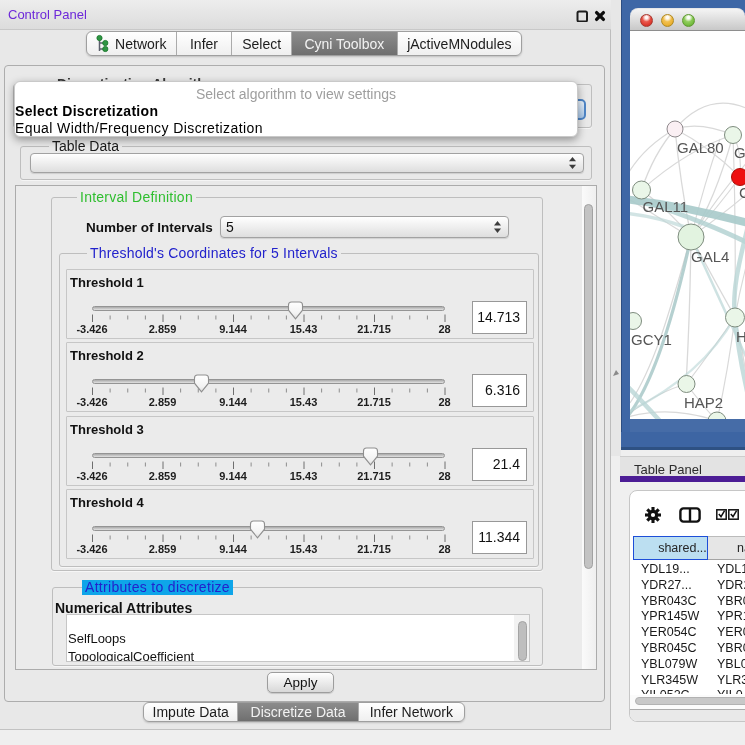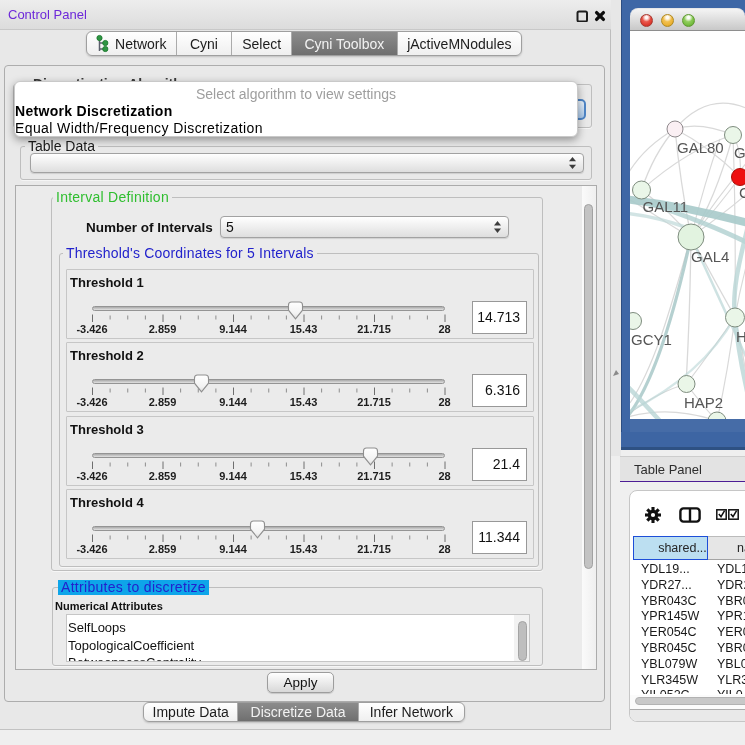--- a/index.html
+++ b/index.html
@@ -15,21 +15,21 @@
 
 .seg { display:flex; border:1px solid #9F9F9F; border-radius:5px; overflow:hidden;
   background:linear-gradient(#FFFFFF,#EFEFEF); box-shadow:0 1px 2px rgba(0,0,0,0.18); }
 .seg .s { display:flex; align-items:center; justify-content:center; font-size:14px;
   color:#1c1c1c; border-right:1px solid #ABABAB; height:100%; }
 .seg .s:last-child { border-right:none; }
 .seg .sel { background:linear-gradient(#8C8C8C,#6F6F6F); color:#F2F2F2; }
 
 .grp { position:absolute; border:1px solid #BEBEBE; border-radius:3px;
   box-shadow:inset 0 0 0 0 #fff, 0 1px 0 rgba(255,255,255,0.55); }
-.glab { position:absolute; top:-8px; font-size:14px; padding:0 3px; line-height:15px; white-space:nowrap; }
+.glab { position:absolute; top:-8px; font-size:14px; padding:0 3px; line-height:15px; white-space:nowrap;margin-left:24px; }
 
 .combo { position:absolute; border:1px solid #A2A2A2; border-radius:4px;
   background:linear-gradient(#FFFFFF,#DEDEDE); box-shadow:0 1px 1px rgba(0,0,0,0.12);
   font-size:14px; color:#111; }
 .combo .ct { position:absolute; left:5px; top:50%; transform:translateY(-50%); white-space:nowrap; }
 .combo svg.ar { position:absolute; right:6px; top:50%; transform:translateY(-50%); }
 
 .tbox { position:absolute; left:66px; width:468px; height:70px;
   border:1px solid #C6C6C6; background:#EBEBEB; border-radius:1px; }
 .tname { position:absolute; left:3px; top:5px; font-weight:bold; font-size:13px; color:#111; }
@@ -50,21 +50,21 @@
   font-size:13px; color:#111; overflow:hidden; }
 #attlist div { padding-left:1px; line-height:17.6px; white-space:nowrap; }
 
 #bluewin { left:621px; top:0; width:124px; height:450px; background:#3E67A6; }
 #mactb { position:absolute; left:9px; top:8px; width:115px; height:23px;
   background:linear-gradient(#F4F4F4,#C8C8C8); border-radius:8px 8px 0 0;
   border-top:1px solid #E8E8E8; border-bottom:1px solid #8E8E8E; }
 .light { position:absolute; top:5px; width:13px; height:13px; border-radius:50%; }
 #canvas { position:absolute; left:9px; top:31px; width:115px; height:388px; background:#FFFFFF; }
 #tpbar { left:620px; top:456px; width:125px; height:26px; background:#E3E3E3;
-  border-top:1px solid #CDCDCD; border-bottom:1px solid #4c1d95; }
+  border-top:1px solid #CDCDCD; border-bottom:6px solid #4c1d95; }
 #tablebox { left:629px; top:490px; width:117px; height:232px; background:#FFFFFF;
   border:1px solid #C6C6C6; border-radius:8px 0 0 8px; overflow:hidden; }
 .hdrcell { position:absolute; top:45px; height:24px; font-size:12.5px; color:#262626; }
 .trow { position:absolute; left:0; width:117px; height:15.8px; font-size:12.5px; color:#191919; }
 </style></head>
 <body>
 <div class="abs" id="leftwin"></div>
 <div class="abs" style="left:611px;top:0;width:10px;height:456px;background:#E7E7E7"></div>
 <div class="abs" id="titlebar"></div>
 <div class="abs" id="titletxt">Control Panel</div>
@@ -77,21 +77,21 @@
   </svg>
 
 <div class="abs seg" style="left:86px;top:31px;height:25px;width:436px;border-radius:6px">
  <div class="s" style="width:90px">
   <svg width="13" height="19" viewBox="0 0 13 19" style="margin-right:6px">
    <path d="M3.5 5 L3.5 17 M3.5 9 L8 9 M3.5 15 L8 15" stroke="#5A5F6B" stroke-width="1.5" fill="none"></path>
    <circle cx="3.5" cy="4" r="2.6" fill="#2E9643" stroke="#1F7A31" stroke-width="0.9"></circle>
    <circle cx="9.3" cy="9" r="2.6" fill="#2E9643" stroke="#1F7A31" stroke-width="0.9"></circle>
    <circle cx="9.3" cy="15" r="2.6" fill="#2E9643" stroke="#1F7A31" stroke-width="0.9"></circle>
   </svg>Network</div>
- <div class="s" style="width:56px">Cyni</div>
+ <div class="s" style="width:56px">Infer</div>
  <div class="s" style="width:60px">Select</div>
  <div class="s sel" style="width:106px">Cyni Toolbox</div>
  <div class="s" style="width:124px">jActiveMNodules</div>
 </div>
 <div class="abs" id="mainpanel"></div>
 
 <div class="grp" style="left:13px;top:84px;width:579px;height:44px">
  <div class="glab" style="left:16px;font-weight:bold;color:#3a3a3a">Discretization Algorithm</div>
 </div>
 
@@ -303,23 +303,23 @@
         </linearGradient>
       </defs>
   <path d="M2.5 5 Q2.5 2 5.5 2 L13.5 2 Q16.5 2 16.5 5 L16.5 10.2 L9.5 18.8 L2.5 10.2 Z" fill="url(#tg4)" stroke="#8F8F8F" stroke-width="1.1"></path>
     </svg>
  <div class="vbox">11.344</div>
 </div>
 
 <div class="grp" style="left:52px;top:587px;width:491px;height:79px">
  <div class="glab" style="left:5px;color:#2222CC;background:#0ea5e9;letter-spacing:0.3px">Attributes to discretize</div>
 </div>
-<div class="abs" style="left:55px;top:600px;font-size:11px;font-weight:bold;color:#111">Numerical Attributes</div>
+<div class="abs" style="left:55px;top:600px;font-size:14px;font-weight:bold;color:#111">Numerical Attributes</div>
 <div id="attlist" class="abs" style="left:66px;top:614px;width:464px;height:48px">
- <div style="margin-top:4px">SelfLoops</div>
+ <div style="margin-top:15px">SelfLoops</div>
  <div>TopologicalCoefficient</div>
  <div>BetweennessCentrality</div>
 </div>
 <div class="abs" style="left:514px;top:615px;width:15px;height:46px;background:#F2F2F2"></div>
 <div class="abs" style="left:518px;top:621px;width:9px;height:40px;border-radius:4.5px;
  background:#BEBEBE;border:1px solid #A4A4A4"></div>
 
 <div class="abs" style="left:267px;top:672px;width:67px;height:21px;border-radius:5px;
  border:1px solid #9D9D9D;background:linear-gradient(#FFFFFF,#D8D8D8);
  font-size:13.5px;color:#111;text-align:center;line-height:19px;
@@ -474,15 +474,15 @@
 
  <div style="position:absolute;left:0;top:204px;width:117px;height:14px;background:#FBFBFB"></div>
  <div style="position:absolute;left:5px;top:206px;width:115px;height:8px;border-radius:4px;
   background:#C8C8C8;border:1px solid #B2B2B2"></div>
  <div style="position:absolute;left:0;top:218px;width:117px;height:1px;background:#ABABAB"></div>
  <div style="position:absolute;left:0;top:219px;width:117px;height:13px;background:#E9E9E9"></div>
 </div>
 
 <div class="abs" id="popup">
  <div style="position:absolute;left:0;top:4px;width:100%;text-align:center;font-size:14px;color:#9E9E9E">Select algorithm to view settings</div>
- <div style="position:absolute;left:0;top:21px;font-size:14px;font-weight:bold;letter-spacing:0.3px;color:#000">Network Discretization</div>
+ <div style="position:absolute;left:0;top:21px;font-size:14px;font-weight:bold;letter-spacing:0.3px;color:#000">Select Discretization</div>
  <div style="position:absolute;left:0;top:38px;font-size:14px;letter-spacing:0.4px;color:#000">Equal Width/Frequency Discretization</div>
 </div>
 
 </body></html>

